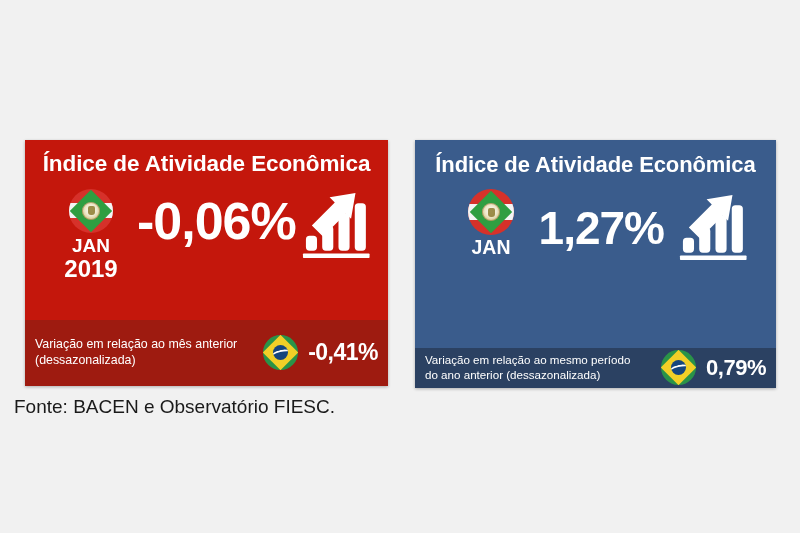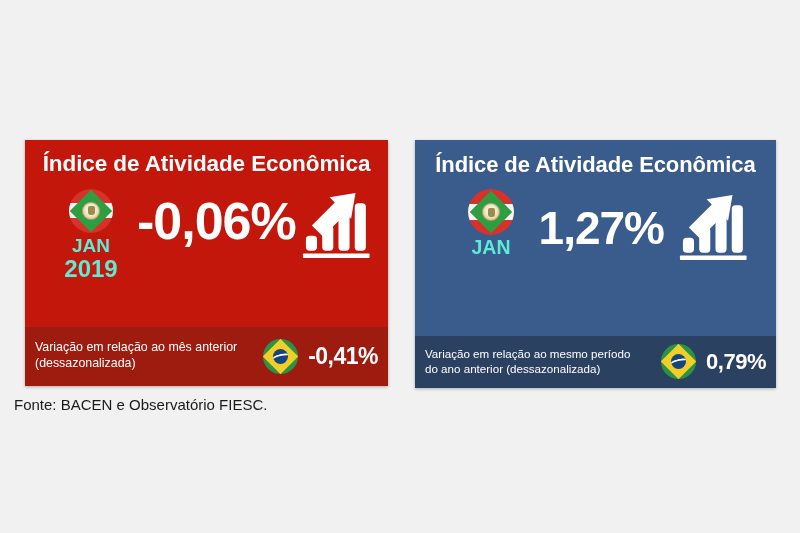--- a/index.html
+++ b/index.html
@@ -68,21 +68,21 @@
   .card-body {
     flex: 1 1 auto;
     display: flex;
     align-items: center;
     position: relative;
   }
 
   .date-block {
     position: absolute;
     text-align: center;
-    color: #5eead4;
+    color: #ffffff;
   }
   .card-red .date-block { left: 16px; top: 12px; width: 100px; }
   .card-blue .date-block { left: 12px; top: 12px; width: 128px; }
 
   .flag-sc {
     width: 44px;
     height: 44px;
     margin: 0 auto 2px auto;
     border-radius: 50%;
     position: relative;
@@ -177,25 +177,25 @@
   .card-footer {
     flex: 0 0 auto;
     display: flex;
     align-items: center;
     justify-content: space-between;
     padding: 6px 10px 7px 10px;
     box-sizing: border-box;
   }
   .card-red .card-footer {
     background: #9e1b10;
-    height: 59px;
+    height: 66px;
   }
   .card-blue .card-footer {
     background: #2b4162;
-    height: 52px;
+    height: 40px;
   }
   .footer-text {
     color: #ffffff;
     font-size: 12.4px;
     line-height: 1.28;
     max-width: 205px;
   }
   .card-blue .footer-text {
     font-size: 11.6px;
     max-width: 215px;
@@ -249,21 +249,21 @@
     letter-spacing: -0.5px;
     white-space: nowrap;
   }
   .card-blue .footer-value { font-size: 22px; }
 
   
   .source-note {
     position: absolute;
     left: 14px;
     top: 396px;
-    font-size: 15px;
+    font-size: 19px;
     color: #1a1a1a;
     white-space: nowrap;
   }
 </style>
 </head>
 <body>
 
 <div class="stage">
 
   <div class="card card-red">

